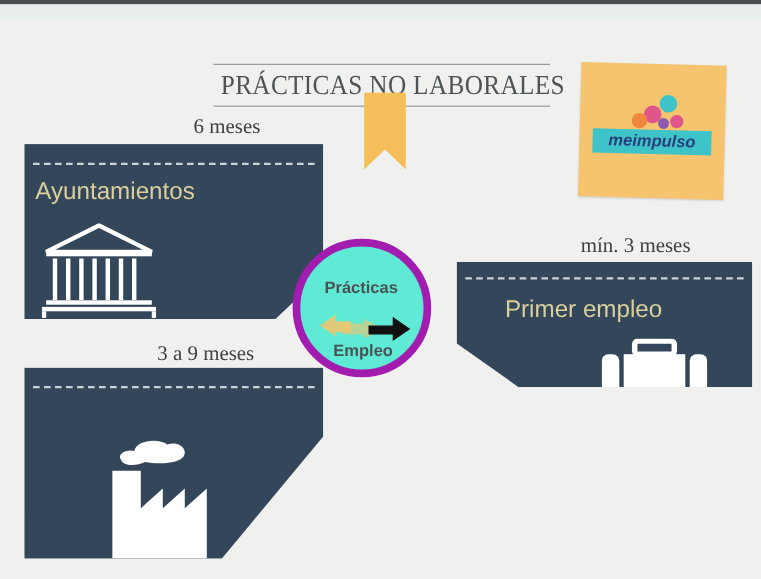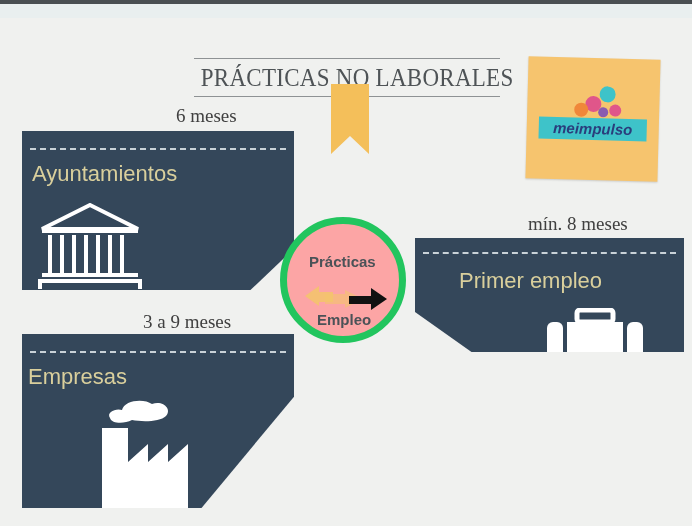--- a/index.html
+++ b/index.html
@@ -15,21 +15,21 @@
   .logo { position:absolute; left:527px; top:58px; width:132px; height:122px; background:#f6c46e; transform:rotate(1.5deg); box-shadow:0 1px 2px rgba(0,0,0,0.15); }
   .logo-text { position:absolute; left:12px; top:60px; width:108px; height:22px; background:#3ec3c9; color:#2a3d7c; font-size:15px; font-weight:bold; line-height:22px; text-align:center; font-style:italic; }
   .logo-dots { position:absolute; left:30px; top:24px; width:80px; height:40px; }
   .panel { position:absolute; background:#34475a;padding-left:16px; }
   .panel .dash { position:absolute; left:8px; right:8px; height:0; border-top:2px dashed #c9d2d8; }
   .panel-label { position:absolute; font-size:22px; color:#d9cf9c; white-space:nowrap; }
   .duration { position:absolute; font-family:"Liberation Serif", serif; font-size:19px; color:#404040; white-space:nowrap; }
   #p1 { left:22px; top:131px; width:256px; height:159px; clip-path:polygon(0 0,100% 0,100% 74%,84% 100%,0 100%); }
   #p2 { left:22px; top:334px; width:256px; height:174px; clip-path:polygon(0 0,100% 0,100% 36%,66% 100%,0 100%); }
   #p3 { left:415px; top:238px; width:253px; height:114px; clip-path:polygon(0 0,100% 0,100% 100%,21% 100%,0 65%); }
-  .circle { position:absolute; left:280px; top:217px; width:126px; height:126px; border-radius:50%; border:7px solid #22c55e; background:#fca5a5; box-sizing:border-box; }
+  .circle { position:absolute; left:266px; top:217px; width:126px; height:126px; border-radius:50%; border:7px solid #a21caf; background:#5eead4; box-sizing:border-box; }
   .c-text { position:absolute; font-size:15px; font-weight:bold; color:#4b5257; }
 </style>
 </head>
 <body>
 
 <div class="topbar"></div>
 <div class="topband"></div>
 
 <div class="title-wrap">
   <div class="title-line top"></div>
@@ -71,28 +71,27 @@
     <rect x="4" y="70" width="96" height="4" fill="#fff"></rect>
     <rect x="0" y="76" width="104" height="4" fill="#fff"></rect>
     <rect x="0" y="80" width="4" height="6" fill="#fff"></rect>
     <rect x="100" y="80" width="4" height="6" fill="#fff"></rect>
   </svg>
 </div>
 
 <div class="duration" style="left:143px; top:311px;">3 a 9 meses</div>
 <div class="panel" id="p2">
   <div class="dash" style="top:17px;"></div>
-  <div class="panel-label" style="left:6px; top:30px;">Empresas</div>
   <svg style="position:absolute; left:80px; top:58px;" width="120" height="116" viewBox="0 0 120 116">
     <path d="M8,26 C4,20 14,16 20,18 C22,8 42,6 50,12 C62,8 70,18 64,24 C58,30 40,30 30,28 C22,32 10,32 8,26 Z" fill="#fff"></path>
     <polygon points="0,36 26,36 26,70 46,52 46,70 66,52 66,70 86,52 86,116 0,116" fill="#fff"></polygon>
   </svg>
 </div>
 
-<div class="duration" style="left:528px; top:213px;">mín. 8 meses</div>
+<div class="duration" style="left:528px; top:213px;">mín. 3 meses</div>
 <div class="panel" id="p3">
   <div class="dash" style="top:14px;"></div>
   <div class="panel-label" style="left:44px; top:30px;">Primer empleo</div>
   <svg style="position:absolute; left:132px; top:70px;" width="96" height="80" viewBox="0 0 96 80">
     <rect x="30" y="2" width="36" height="12" rx="3" fill="none" stroke="#fff" stroke-width="5"></rect>
     <rect x="0" y="14" width="16" height="64" rx="6" fill="#fff"></rect>
     <rect x="20" y="14" width="56" height="64" fill="#fff"></rect>
     <rect x="80" y="14" width="16" height="64" rx="6" fill="#fff"></rect>
   </svg>
 </div>

